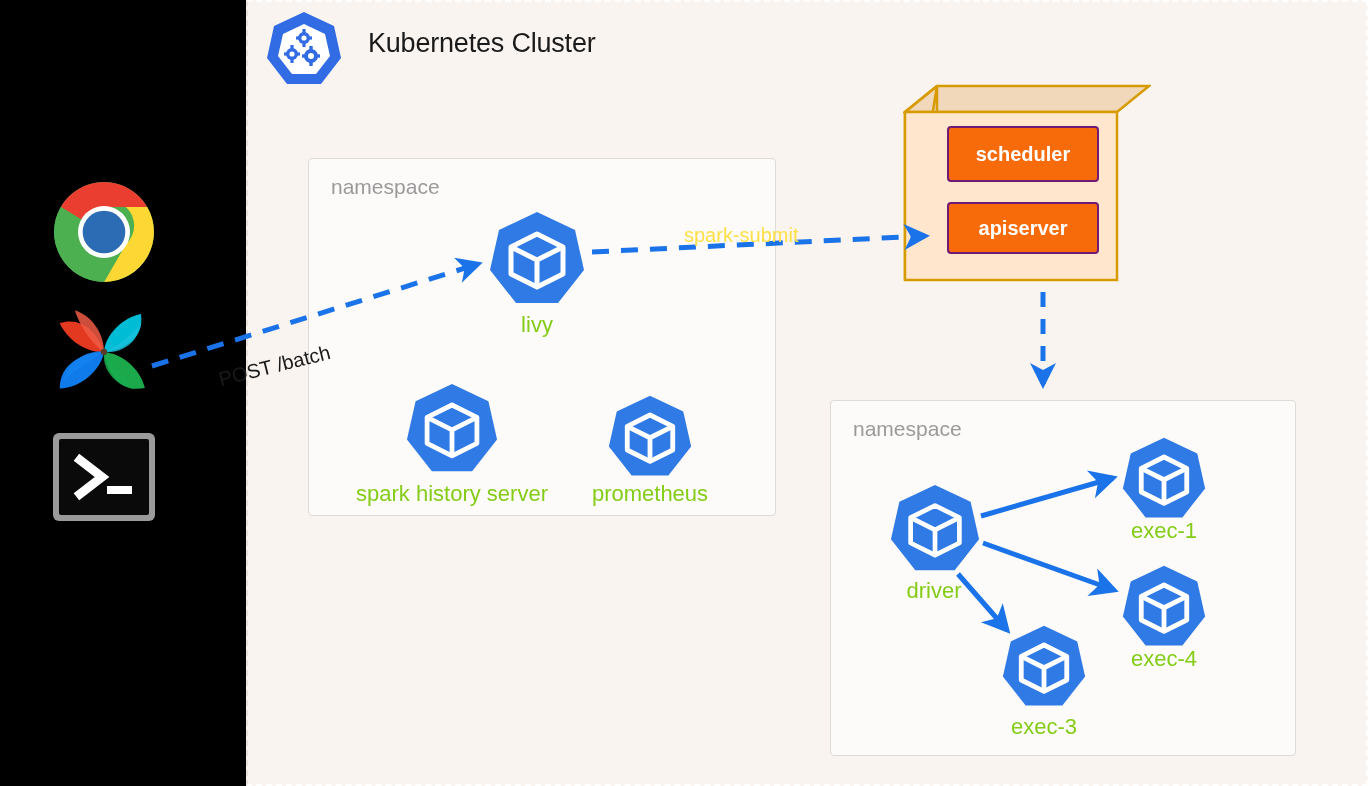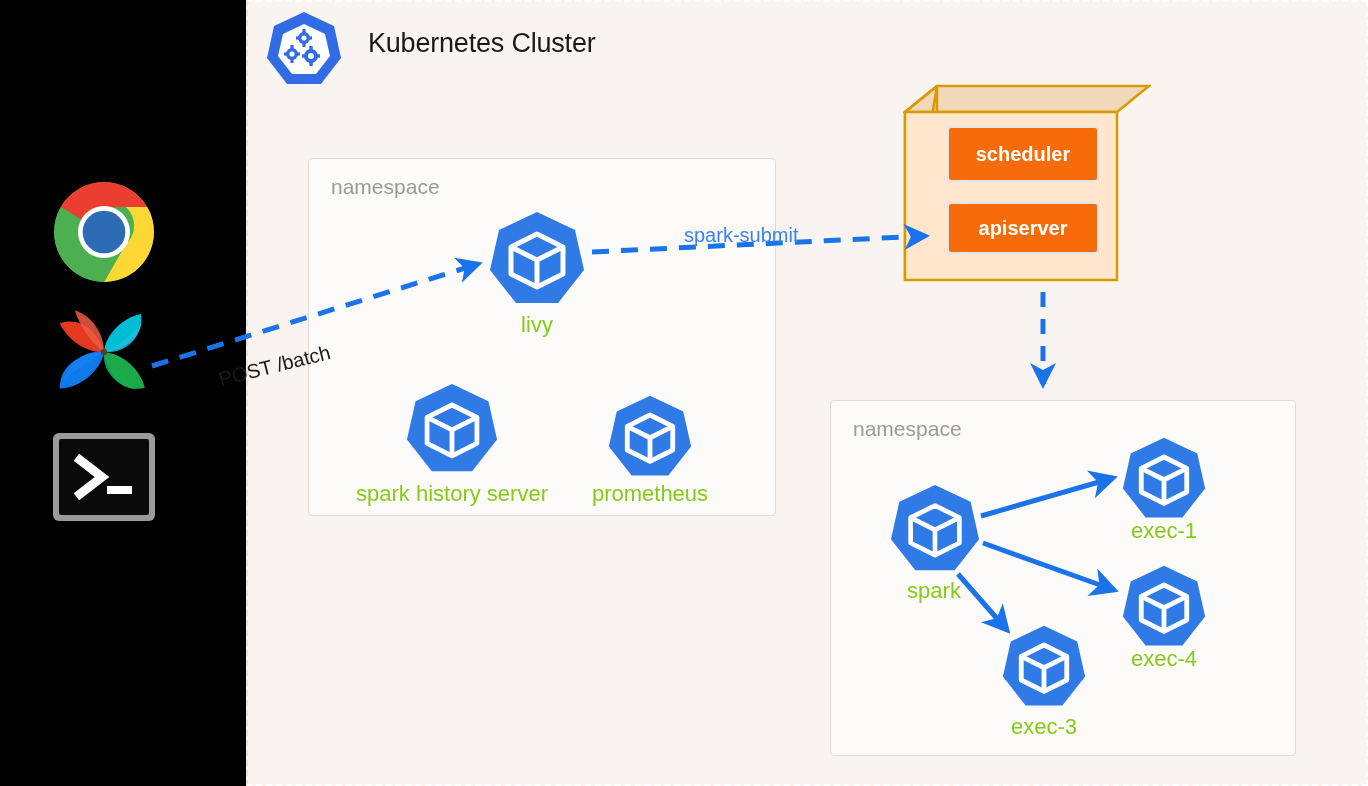--- a/index.html
+++ b/index.html
@@ -86,36 +86,36 @@
   
   .cp-box {
     position: absolute;
     left: 903px; top: 84px;
     width: 248px;
     height: 206px;
   }
   .cp-svc {
     position: absolute;
     background: #f76b0b;
-    border: 2px solid #e5e5e5;
+    border: 2px solid #701a75;
     border-radius: 4px;
     color: #ffffff;
     font-size: 20px;
     font-weight: bold;
     display: flex;
     align-items: center;
     justify-content: center;
     box-sizing: border-box;
   }
 
   
   .edge-label {
     position: absolute;
     font-size: 20px;
-    color: #3b82f6;
+    color: #fde047;
     white-space: nowrap;
   }
   .edge-label-rot {
     position: absolute;
     font-size: 20px;
     color: #1a1a1a;
     white-space: nowrap;
     transform: rotate(-14deg);
     transform-origin: left bottom;
   }
@@ -255,21 +255,21 @@
 
   <div class="pod" style="left:890px;top:483px;">
     <svg width="90" height="90" viewBox="0 0 96 96">
       <polygon points="48,2 86,20 95,60 69,93 27,93 1,60 10,20" fill="#2f7ae5"></polygon>
       <g fill="none" stroke="#ffffff" stroke-width="5" stroke-linejoin="round">
         <polygon points="48,24 74,37 74,64 48,77 22,64 22,37"></polygon>
         <path d="M22 37 L48 50 L74 37 M48 50 L48 77"></path>
       </g>
     </svg>
   </div>
-  <div class="pod-label" style="left:934px;top:578px;">spark</div>
+  <div class="pod-label" style="left:934px;top:578px;">driver</div>
 
   <div class="pod" style="left:1122px;top:436px;">
     <svg width="84" height="84" viewBox="0 0 96 96">
       <polygon points="48,2 86,20 95,60 69,93 27,93 1,60 10,20" fill="#2f7ae5"></polygon>
       <g fill="none" stroke="#ffffff" stroke-width="5.5" stroke-linejoin="round">
         <polygon points="48,24 74,37 74,64 48,77 22,64 22,37"></polygon>
         <path d="M22 37 L48 50 L74 37 M48 50 L48 77"></path>
       </g>
     </svg>
   </div>

